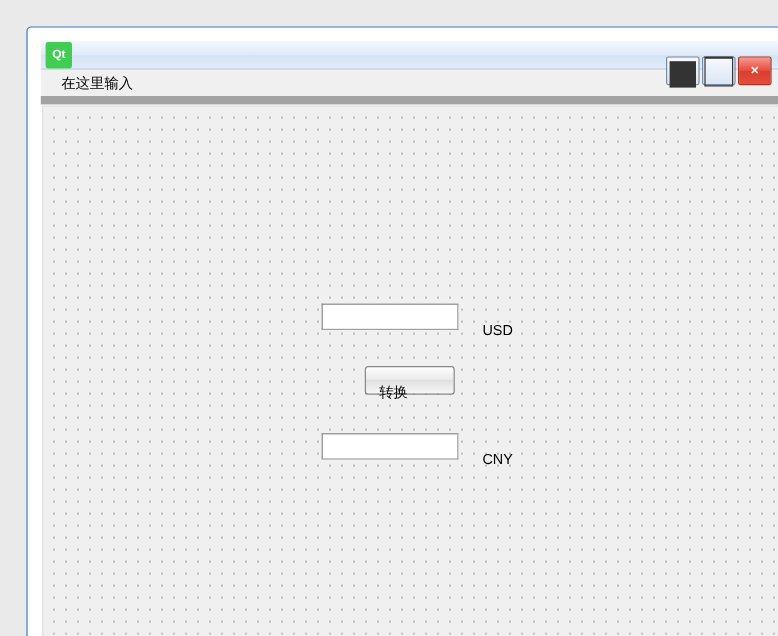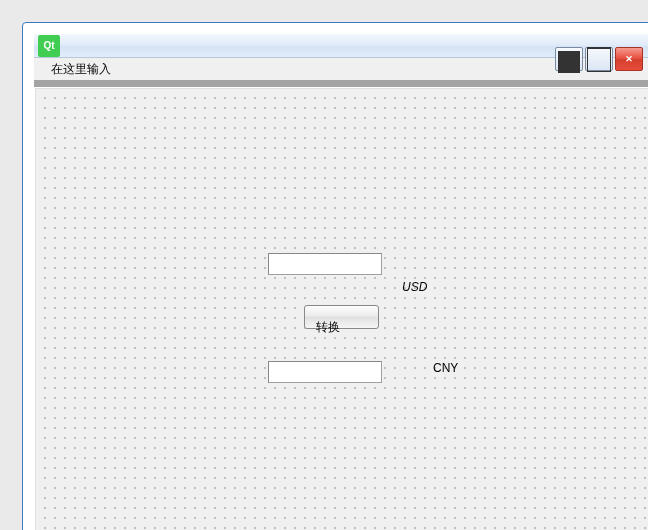--- a/index.html
+++ b/index.html
@@ -102,24 +102,24 @@
     height: 23px;
     background: linear-gradient(to bottom, #fdfdfd 0%, #ececec 45%, #e0e0e0 50%, #f6f6f6 100%);
     border: 1px solid #888;
     border-radius: 3px;
     font-size: 12px;
     line-height: 21px;
     cursor: default;
   }
 
   #usd-input { left: 232px; top: 164px; }
-  #usd-label { left: 355px; top: 180px; font-style: italic; }
+  #usd-label { left: 355px; top: 168px; }
   #convert-btn { left: 268px; top: 216px; }
   #cny-input { left: 232px; top: 272px; }
-  #cny-label { left: 355px; top: 261px; margin-left: 31px; }
+  #cny-label { left: 355px; top: 276px; }
 </style>
 </head>
 <body>
 
 <div class="window">
 
   <div class="titlebar">
     <div class="icon">Qt</div>
     <div class="win-controls">
       <div class="win-btn">

